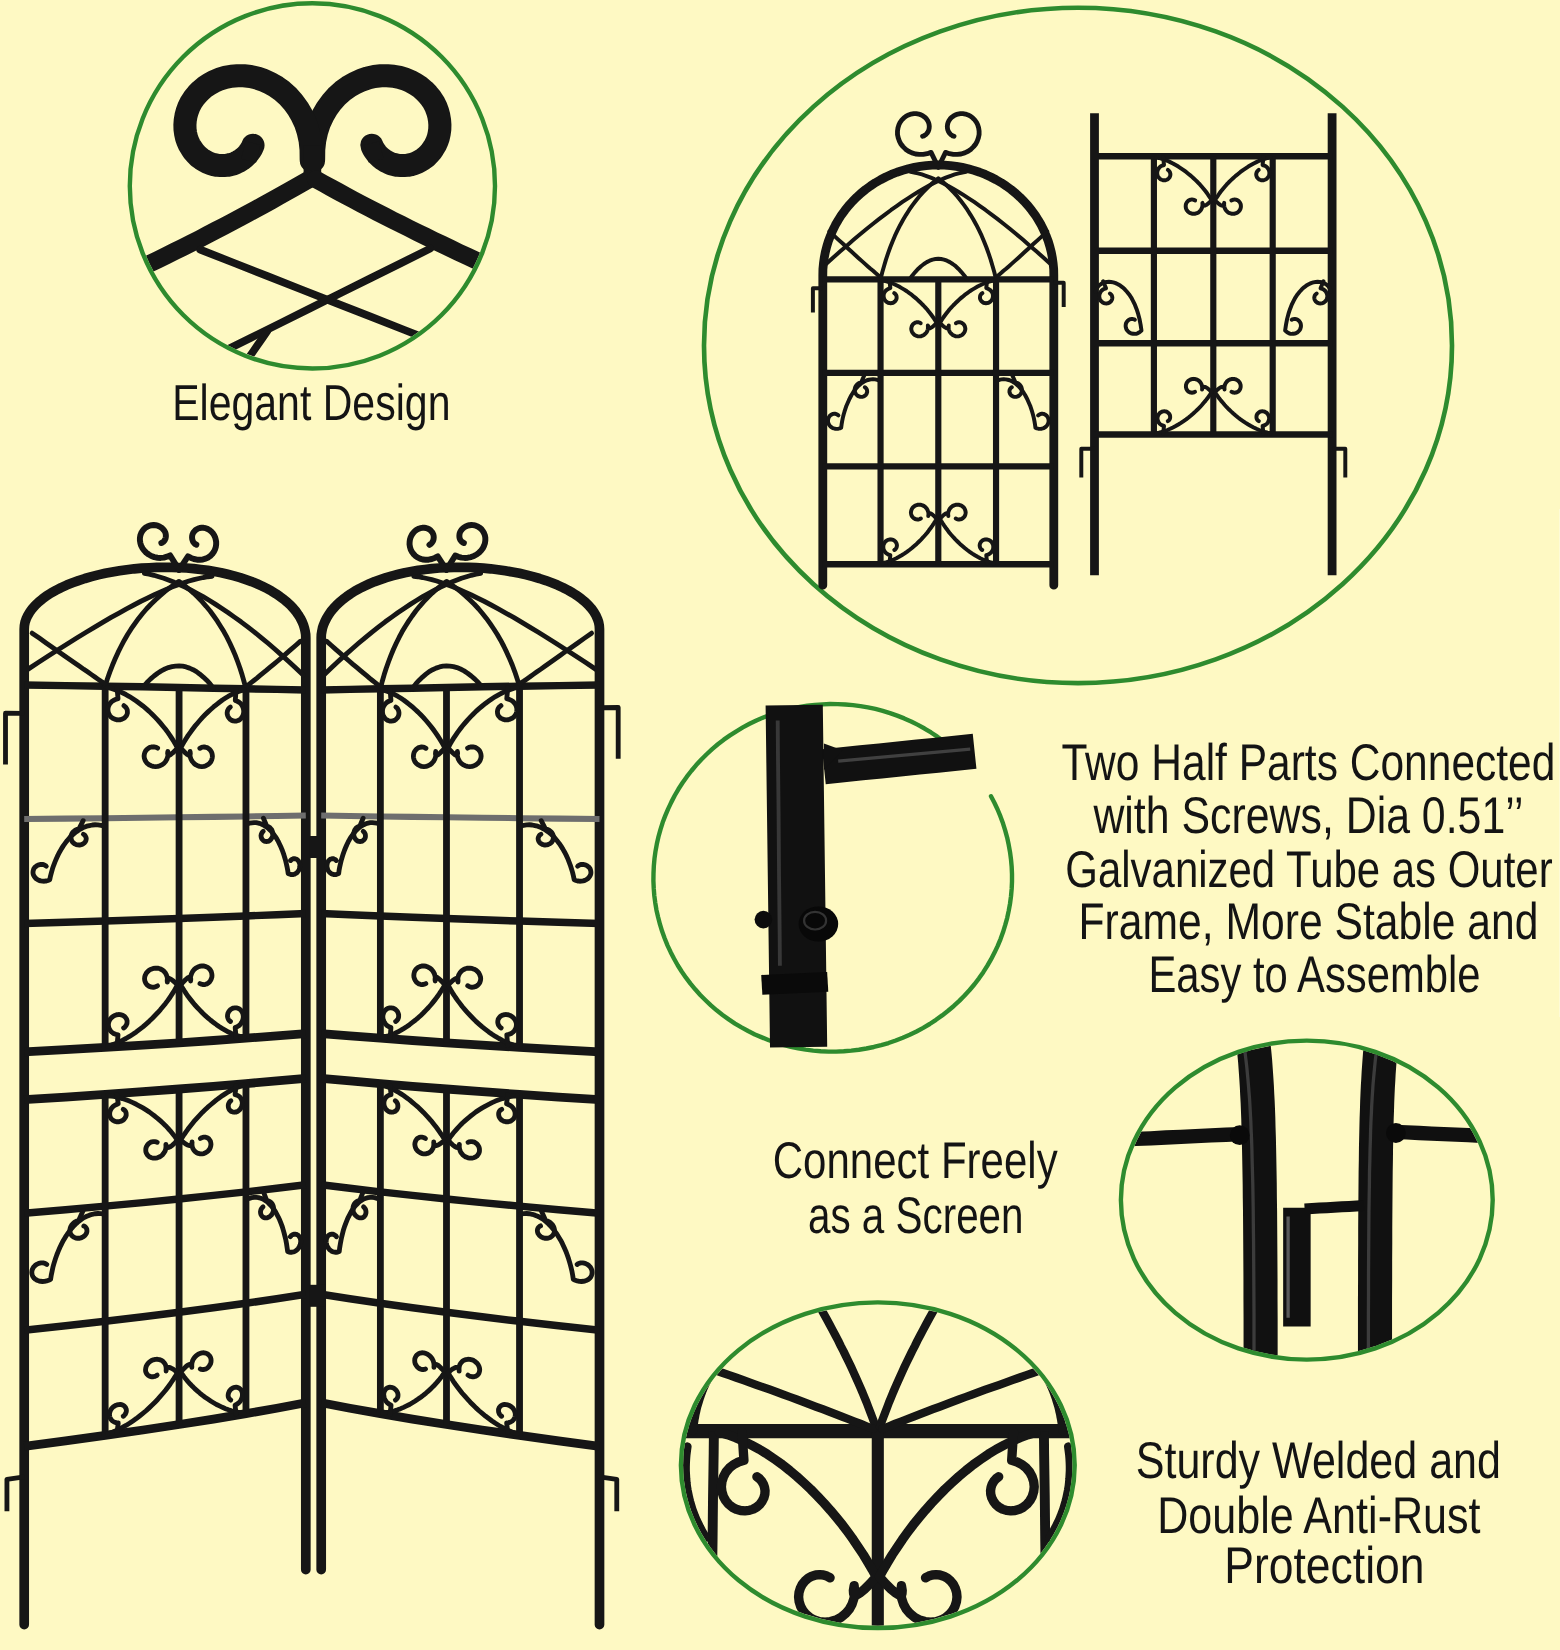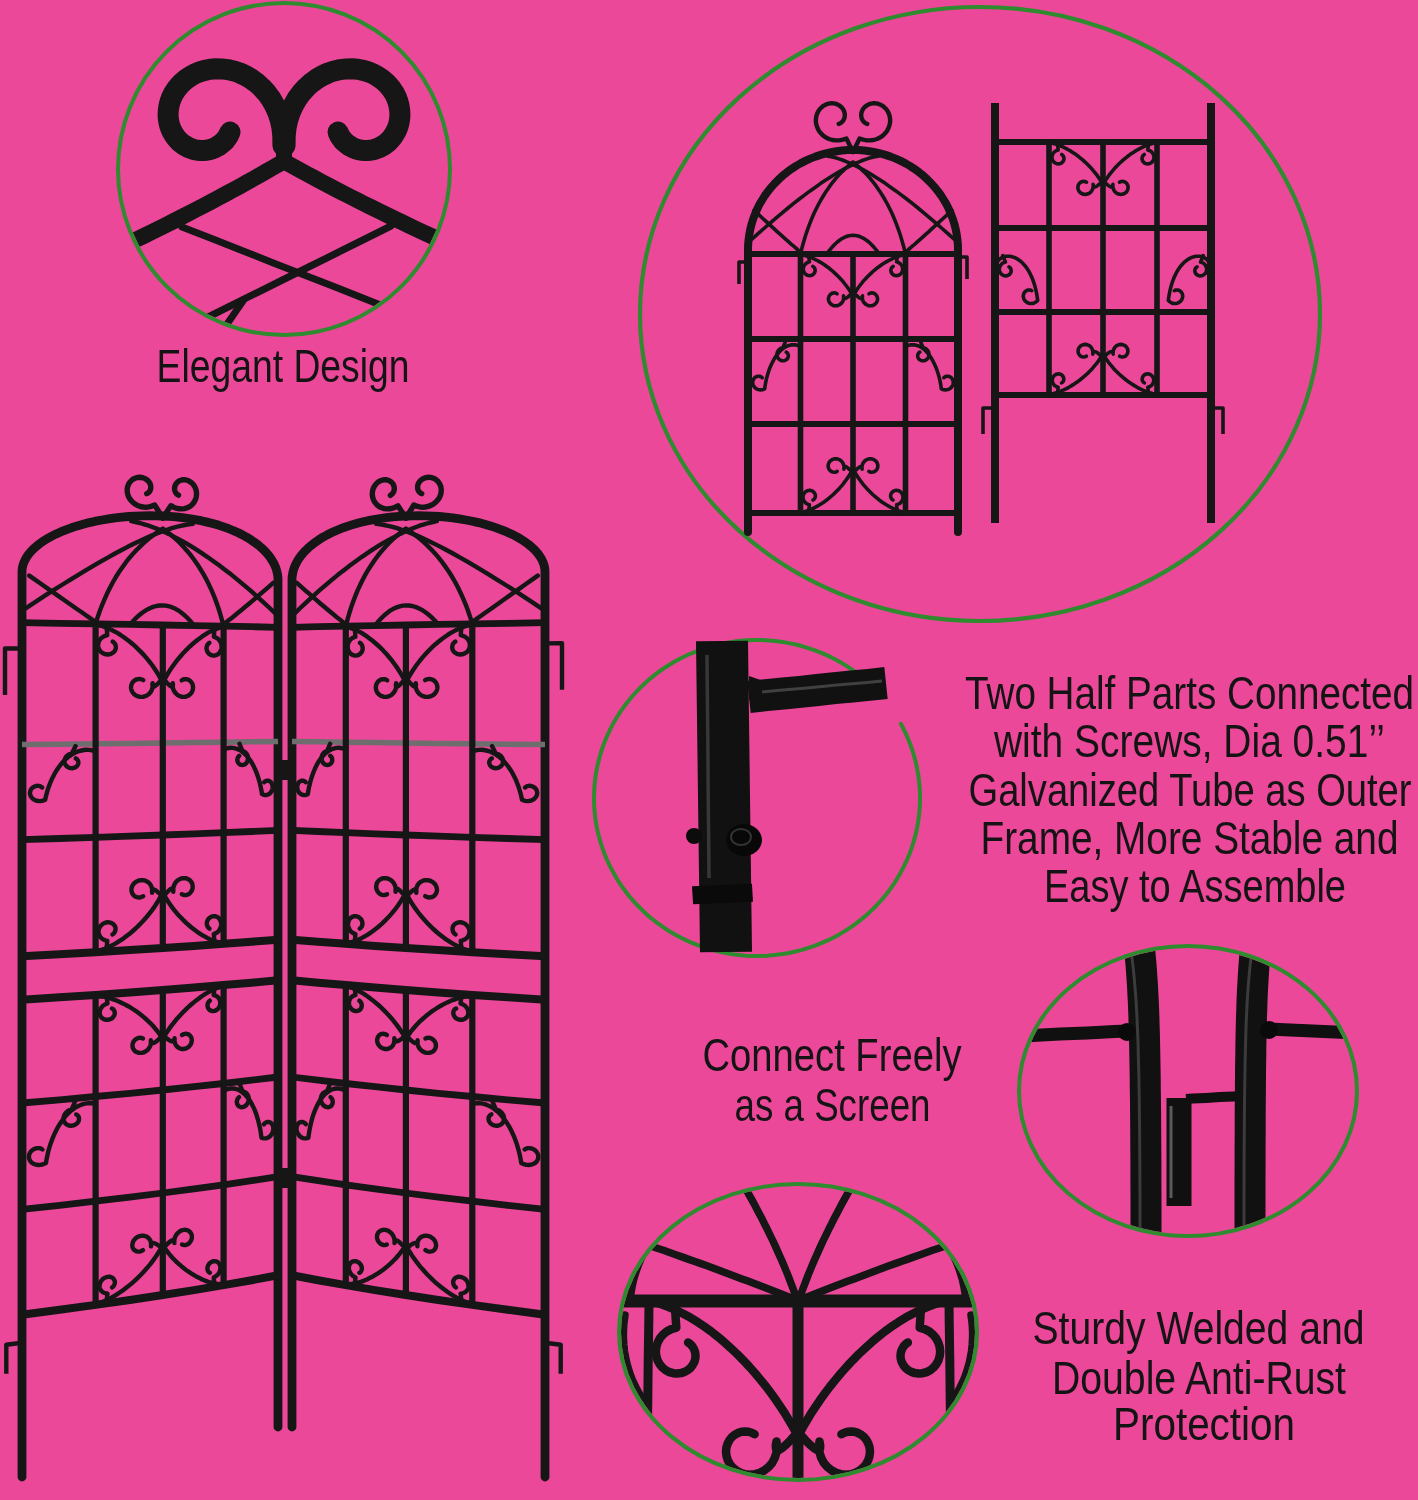--- a/index.html
+++ b/index.html
@@ -1,14 +1,14 @@
 <!DOCTYPE html>
 <html><head><meta charset="utf-8"><style>
 html,body{margin:0;padding:0;background:#ffffff;}
-#page{position:relative;width:1418px;height:1500px;background:#ec4899;overflow:hidden;}
+#page{position:relative;width:1418px;height:1500px;background:#fef9c3;overflow:hidden;}
 </style></head><body>
 <div id="page">
 <svg width="1418" height="1500" viewBox="0 0 1418 1500">
 <defs>
 <clipPath id="c1">
           <circle cx="284" cy="169" r="164"></circle>
         </clipPath>
 <clipPath id="c3">
           <circle cx="757" cy="798" r="161"></circle>
         </clipPath>

